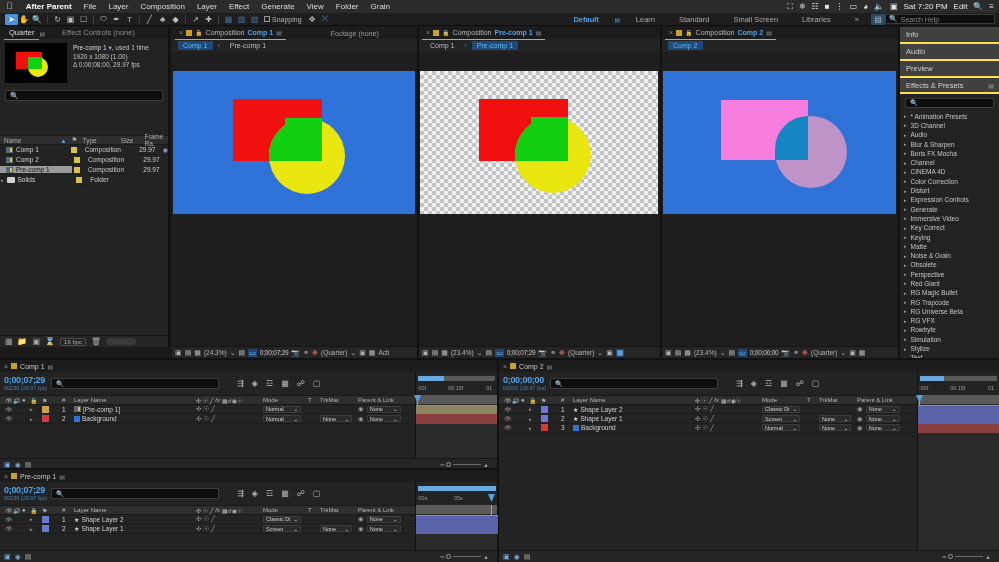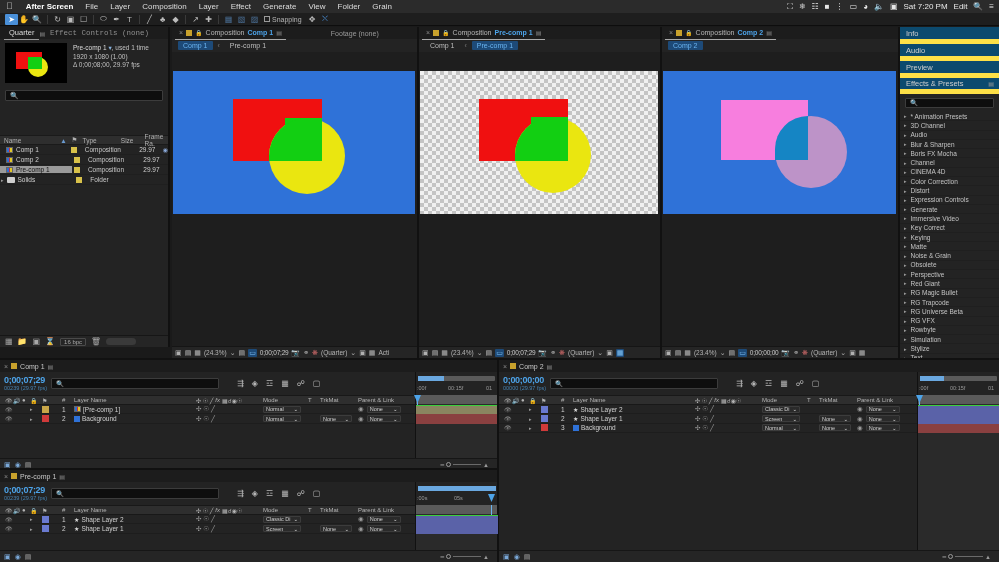--- a/index.html
+++ b/index.html
@@ -29,21 +29,21 @@
   #wsbar{margin-left:auto;display:flex;align-items:center;gap:0;height:13px;padding-right:4px;}
   .wsitem{font-size:7.5px;color:#a8a8a8;padding:0 12px;line-height:13px;}
   .wsitem.sel{color:#4da3e8;font-weight:bold;}
   .searchhelp{width:110px;height:10px;background:#0e0e0e;border:1px solid #3a3a3a;border-radius:1px;font-size:7px;color:#8a8a8a;display:flex;align-items:center;padding-left:3px;gap:3px;}
 
   
   #project{position:absolute;left:0;top:27px;width:170px;height:320px;background:#232323;border-right:2px solid #111;}
   .ptabs{height:12px;background:#1c1c1c;display:flex;align-items:center;padding-left:4px;gap:0;}
   .ptab{font-size:7.5px;color:#9a9a9a;padding:0 5px;line-height:12px;}
   .ptab.active{color:#dcdcdc;border-bottom:1px solid #9a9a9a;}
-  .ptab.dim{color:#8d8d8d;font-family:Liberation Mono, monospace;}
+  .ptab.dim{color:#8d8d8d;margin-left:12px;}
   .phdr{display:flex;padding:4px 5px 3px 5px;gap:6px;}
   .pthumb{width:62px;height:40px;background:#000;position:relative;overflow:hidden;flex:0 0 auto;}
   .pmeta{font-size:6.5px;line-height:8.5px;color:#c0c0c0;padding-top:1px;}
   .pmeta .nm{color:#dcdcdc;}
   .psearch{margin:4px 5px;height:11px;background:#0e0e0e;border:1px solid #3c3c3c;border-radius:1px;display:flex;align-items:center;padding-left:4px;font-size:7px;color:#7c7c7c;gap:3px;}
   .pcolhdr{display:flex;height:10px;background:#2e2e2e;border-top:1px solid #1a1a1a;border-bottom:1px solid #1a1a1a;align-items:center;font-size:6.5px;color:#b0b0b0;}
   .pcolhdr > div{padding-left:4px;}
   .c-name{width:62px;}.c-sort{width:12px;}.c-tag{width:12px;}.c-type{width:42px;}.c-size{width:26px;}.c-fr{width:30px;}
   .prow{display:flex;height:10px;align-items:center;font-size:6.5px;color:#cfcfcf;border-bottom:1px solid #1f1f1f;}
   .prow.sel .c-name{background:#9a9a9a;color:#111;}
@@ -82,21 +82,21 @@
   .art{position:absolute;inset:0;}
   .art.blue{background:#2f72d8;}
   .checker{background-image:
     linear-gradient(45deg,#c4c4c4 25%,transparent 25%,transparent 75%,#c4c4c4 75%),
     linear-gradient(45deg,#c4c4c4 25%,transparent 25%,transparent 75%,#c4c4c4 75%);
     background-size:8px 8px;background-position:0 0,4px 4px;background-color:#f0f0f0;}
   .shp{position:absolute;}
 
   
   #rside{position:absolute;right:0;top:27px;width:99px;height:535px;background:#232323;}
-  .rpanel{height:17px;border-bottom:5px solid #fde047;display:flex;align-items:center;padding-left:6px;font-size:7.5px;color:#cfcfcf;background:#0c4a6e;}
+  .rpanel{height:17px;border-bottom:2px solid #fde047;display:flex;align-items:center;padding-left:6px;font-size:7.5px;color:#cfcfcf;background:#404040;}
   .rpanel.tall{height:16px;}
   .rpanel .gridico{margin-left:auto;margin-right:5px;font-size:6px;color:#9a9a9a;}
   .efsearch{margin:4px 5px;height:10px;background:#0e0e0e;border:1px solid #3c3c3c;border-radius:1px;display:flex;align-items:center;padding-left:4px;font-size:6.5px;color:#7c7c7c;gap:3px;}
   .efrow{height:9.3px;display:flex;align-items:center;font-size:6.5px;color:#c4c4c4;padding-left:4px;gap:4px;border-bottom:1px solid #1f1f1f;}
   .efrow .arw{font-size:5px;color:#9a9a9a;}
   #rfoot{position:absolute;bottom:0;right:0;width:99px;height:22px;background:#232323;border-top:1px solid #141414;display:flex;align-items:center;padding:0 4px;gap:3px;}
   .minibar{flex:1;height:7px;background:#3a3a3a;position:relative;border-radius:1px;}
   .minibar .seg{position:absolute;left:2px;top:0;width:16px;height:7px;background:#4a9ae0;}
   .minibar .hd{position:absolute;left:20px;top:-1px;width:2px;height:9px;background:#6ab4f0;}
 
@@ -132,21 +132,21 @@
   .tlfoot{position:absolute;bottom:0;left:0;right:0;height:12px;background:#252525;border-top:1px solid #161616;display:flex;align-items:center;padding-left:4px;gap:4px;font-size:7px;color:#a0a0a0;}
   .zoomsl{display:flex;align-items:center;gap:2px;}
   .zline{width:28px;height:1px;background:#6a6a6a;}
   .zknob{width:5px;height:5px;border:1px solid #9a9a9a;border-radius:50%;}
 </style>
 </head>
 <body>
 
 <div id="macbar">
   <span class="apple"></span>
-  <span class="mitem bold">After Screen</span>
+  <span class="mitem bold">After Parent</span>
   <span class="mitem">File</span>
   <span class="mitem">Layer</span>
   <span class="mitem">Composition</span>
   <span class="mitem">Layer</span>
   <span class="mitem">Effect</span>
   <span class="mitem">Generate</span>
   <span class="mitem">View</span>
   <span class="mitem">Folder</span>
   <span class="mitem">Grain</span>
   <span class="right">
@@ -189,20 +189,34 @@
   <span class="tsep"></span>
   <span class="tool" style="color:#4a6f96;">▦</span>
   <span class="tool" style="color:#4a6f96;">▧</span>
   <span class="tool" style="color:#4a6f96;">▨</span>
   <span class="snaplbl">
     <span class="snapbox"></span>
     <span>Snapping</span>
   </span>
   <span class="tool" style="margin-left:4px;">✥</span>
   <span class="tool" style="color:#4a90d9;">⛌</span>
+  <span id="wsbar">
+    <span class="wsitem sel">Default</span>
+    <span class="tool" style="color:#4a90d9;font-size:6px;">▤</span>
+    <span class="wsitem">Learn</span>
+    <span class="wsitem">Standard</span>
+    <span class="wsitem">Small Screen</span>
+    <span class="wsitem">Libraries</span>
+    <span class="wsitem">»</span>
+    <span class="tool" style="background:#2a4a66;width:14px;">▤</span>
+    <span class="searchhelp">
+      <span>🔍</span>
+      <span>Search Help</span>
+    </span>
+  </span>
 </div>
 
 <div id="project">
   <div class="ptabs">
     <span class="ptab active">Quarter</span>
     <span class="vgrid">▤</span>
     <span class="ptab dim">Effect Controls (none)</span>
   </div>
   <div class="phdr">
     <div class="pthumb">

